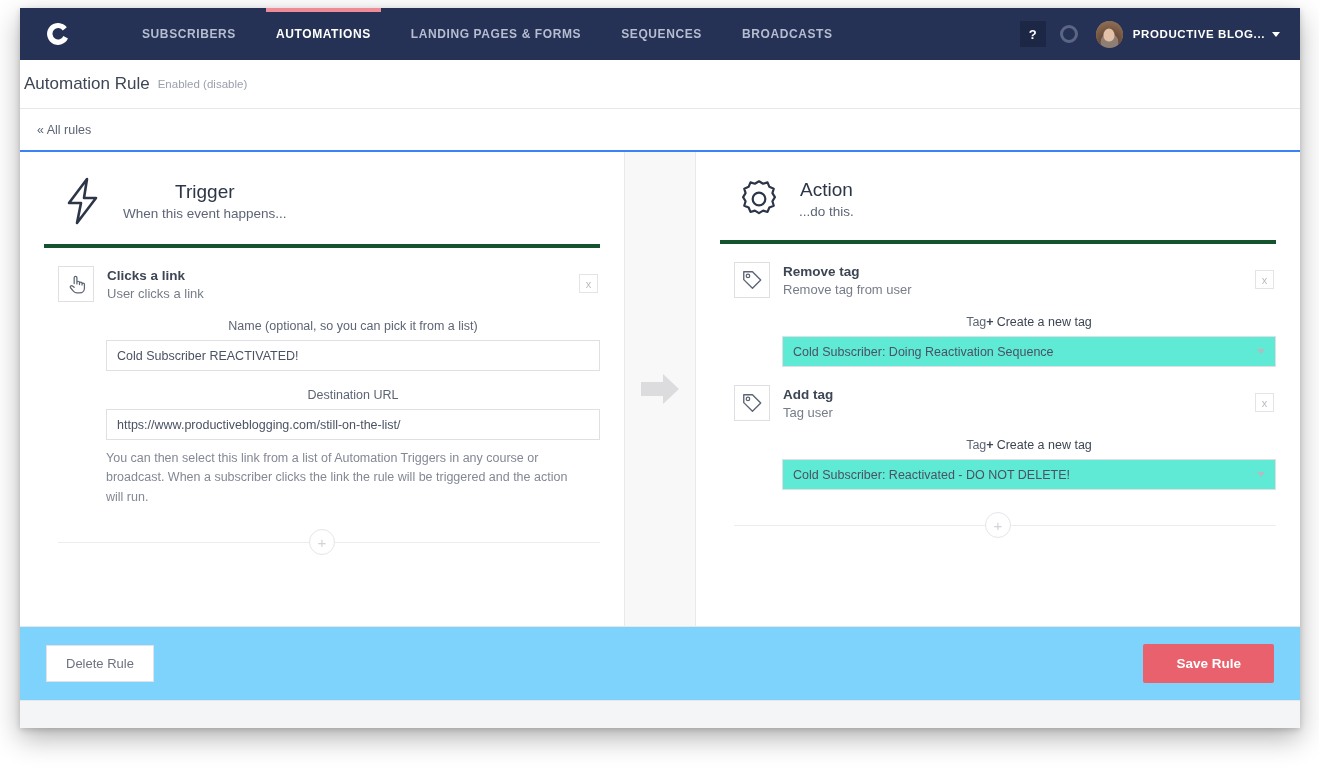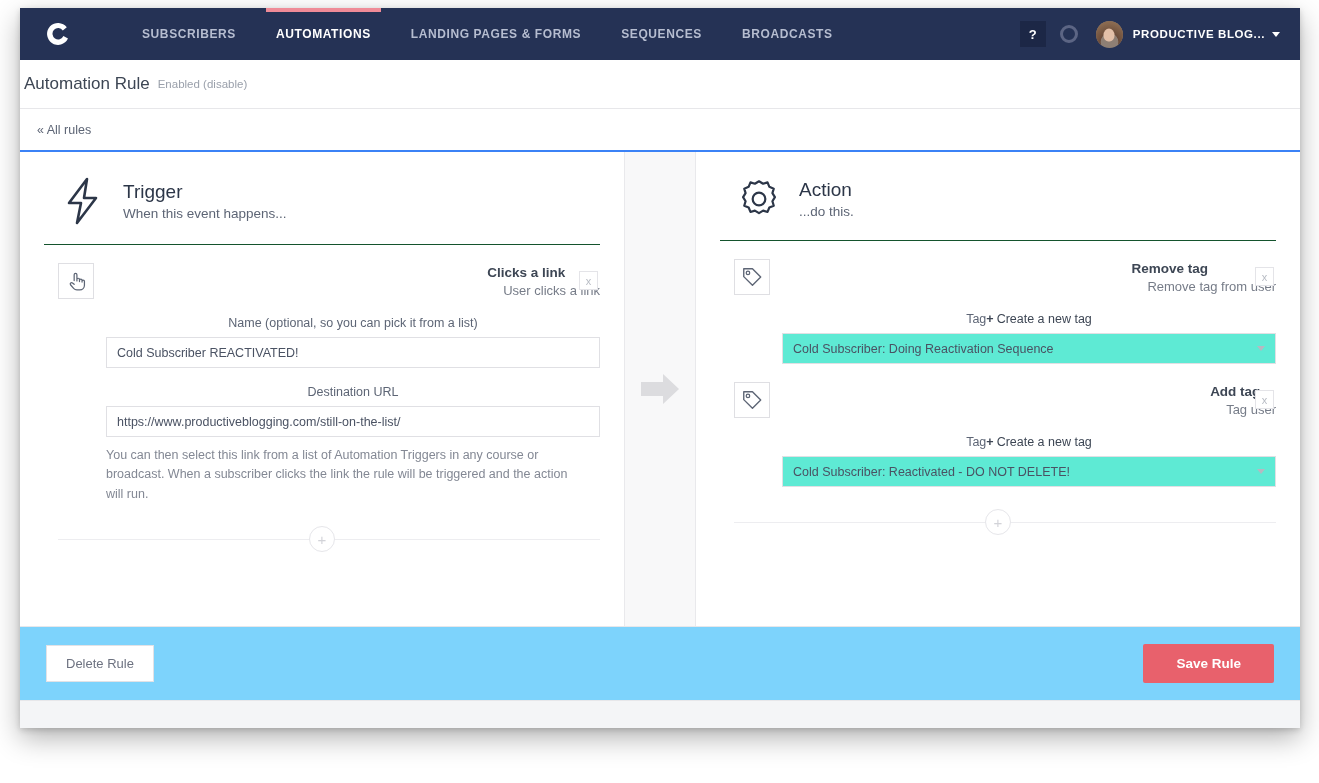--- a/index.html
+++ b/index.html
@@ -176,21 +176,22 @@
     position: absolute;
     left: 50%; top: 50%;
     transform: translate(-50%,-50%);
     width: 42px; height: 36px;
   }
 
   .sec-head {
     display: flex;
     align-items: center;
     padding: 24px 0 18px 14px;
-    border-bottom: 1px solid #14532d;
+    border-bottom: 4px solid #14532d;
+    text-align: center;
   }
   .sec-icon { width: 50px; flex: 0 0 50px; display:flex; align-items:center; justify-content:center; }
   .sec-titles { margin-left: 15px; }
   .sec-title {
     font-size: 19px;
     color: #2c3648;
     font-weight: normal;
     line-height: 1.15;
   }
   .sec-sub {
@@ -199,41 +200,39 @@
     margin-top: 3px;
   }
 
   
   .card { padding-top: 18px; position: relative; }
   .card-head {
     display: flex;
     align-items: flex-start;
     padding-left: 14px;
     position: relative;
-    justify-content: space-between;
   }
   .card-icon-box {
     width: 36px; height: 36px;
     border: 1px solid #dfdfe3;
     background: #fff;
     display: flex; align-items: center; justify-content: center;
     flex: 0 0 36px;
   }
   .card-titles { margin-left: 13px; padding-top: 1px; }
   .card-title {
     font-size: 13.5px;
     font-weight: bold;
     color: #3d4654;
     line-height: 1.3;
   }
   .card-sub {
     font-size: 13px;
     color: #767c88;
     margin-top: 1px;
-    margin-left: 16px;
   }
   .x-btn {
     position: absolute;
     right: 2px; top: 8px;
     width: 19px; height: 19px;
     border: 1px solid #e4e4e8;
     background: #fff;
     color: #b8bcc4;
     font-size: 11px;
     display: flex; align-items: center; justify-content: center;

